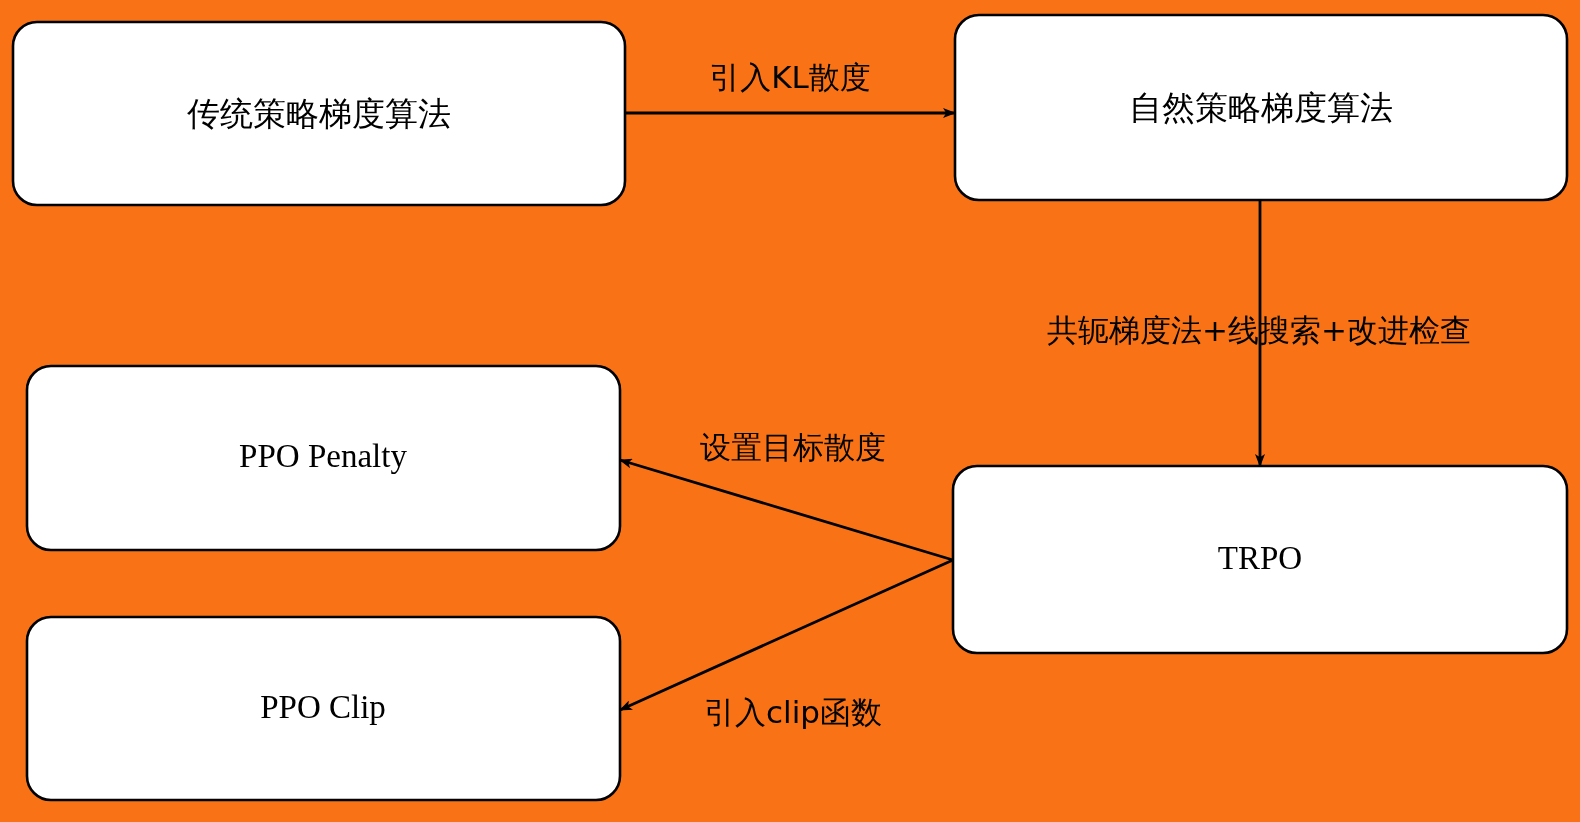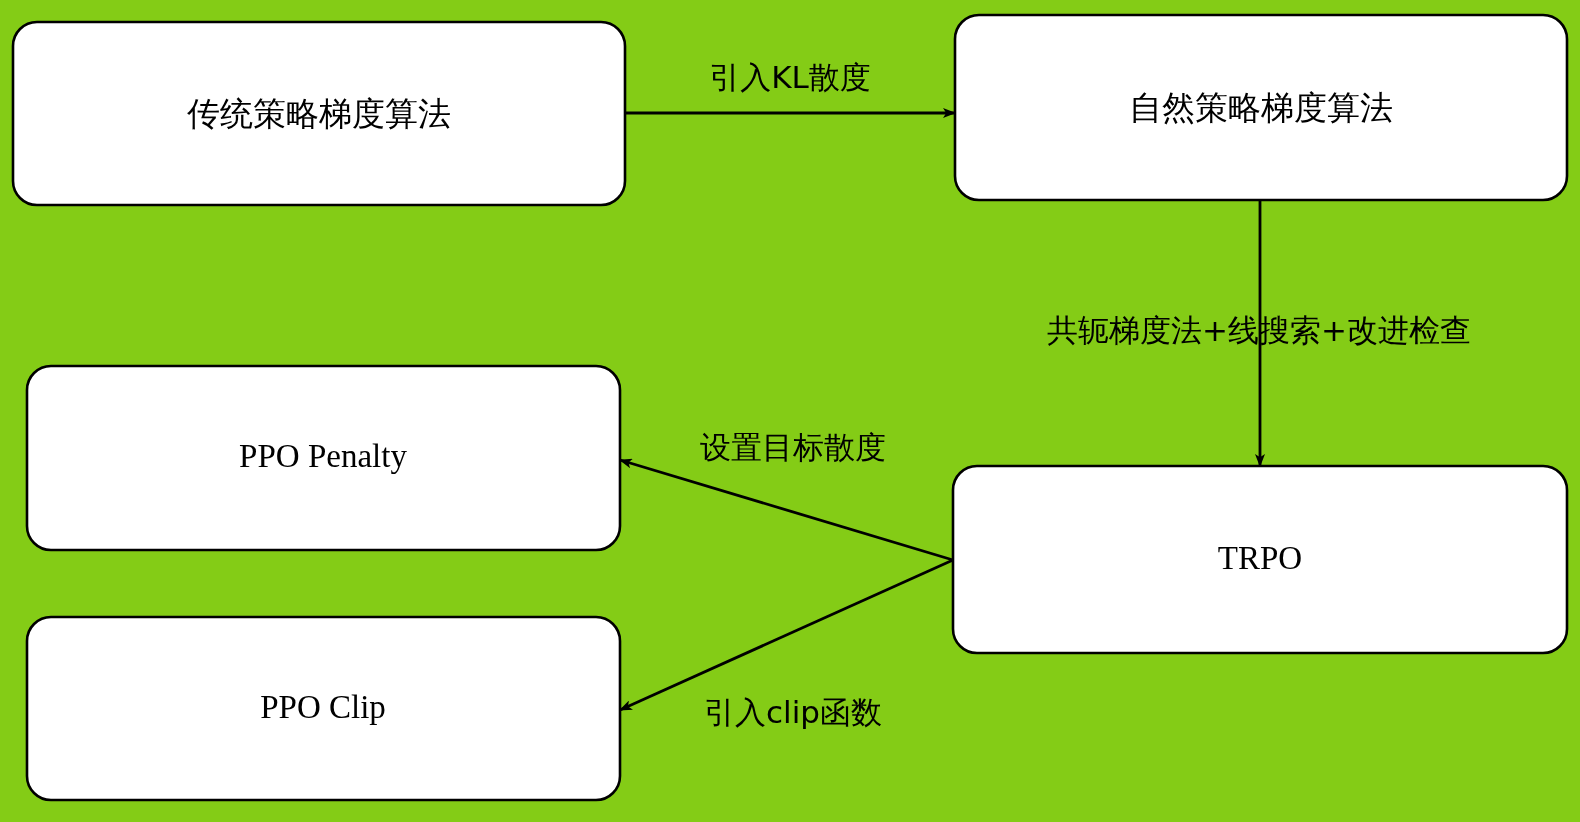--- a/index.html
+++ b/index.html
@@ -4,21 +4,21 @@
 <style>
   html, body {
     margin: 0;
     padding: 0;
     background: #ffffff;
   }
   #canvas {
     position: relative;
     width: 1580px;
     height: 822px;
-    background: #84cc16;
+    background: #f97316;
     overflow: hidden;
     font-family: "Liberation Sans", sans-serif;
   }
   #diagram-svg {
     position: absolute;
     left: 0;
     top: 0;
     width: 1580px;
     height: 822px;
   }

